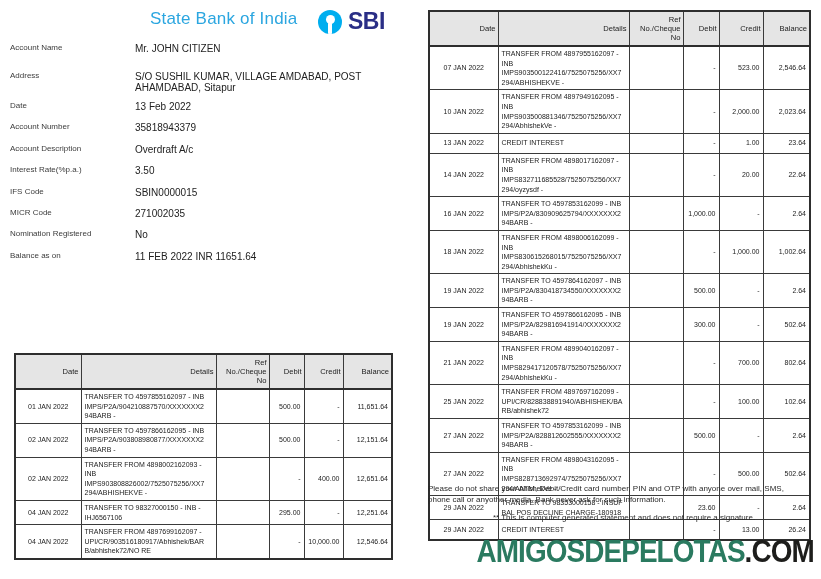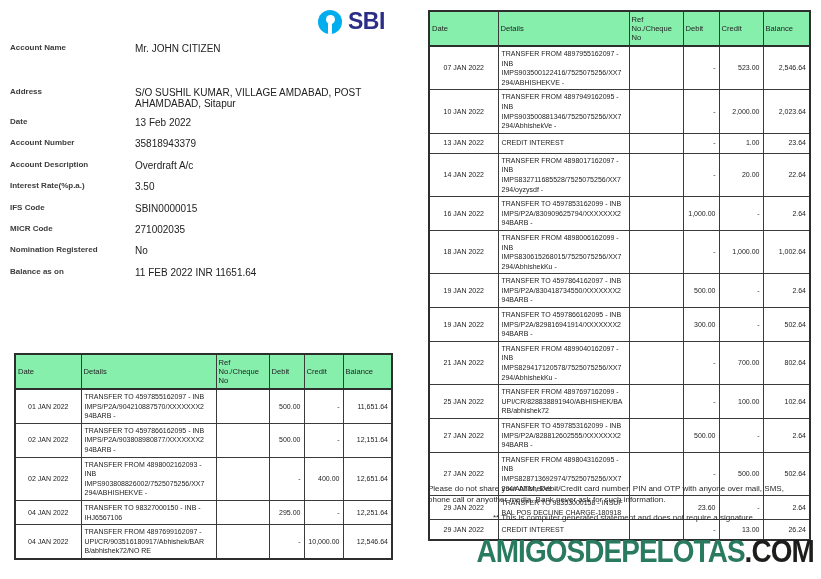--- a/index.html
+++ b/index.html
@@ -26,33 +26,33 @@
   .sbi-circle::after {
     content:""; position:absolute; left:10px; top:12px; width:4px; height:13px;
     border-radius:2px; background:#ffffff;
   }
   .sbi-text { font-size:23px; font-weight:bold; color:#2a2e86; letter-spacing:-0.5px; }
 
   
   .fields { position:absolute; left:10px; top:43px; width:400px; }
   .field-row { display:flex; height:21.4px; align-items:flex-start; }
   .field-row:nth-child(1) { height:28px; }
-  .field-row:nth-child(2) { height:30px;margin-top:16px; }
-  .field-label { width:125px; flex:0 0 auto; font-size:8px; color:#3c3c3c;font-weight:bold; }
+  .field-row:nth-child(2) { height:30px; }
+  .field-label { width:125px; flex:0 0 auto; font-size:8px; color:#3c3c3c; }
   .field-value { font-size:10px; color:#222; }
 
   
   table.stmt { position:absolute; border-collapse:collapse; table-layout:fixed; background:#fff; }
   table.stmt { border:2px solid #2e2e2e; }
   #table-left  { left:14px;  top:353px; width:377px; }
   #table-right { left:428px; top:10px;  width:381px; }
   table.stmt th {
-    background:#86efac; font-weight:400; font-size:7.6px; color:#222;
+    background:#e5e5e5; font-weight:400; font-size:7.6px; color:#222;
     border:1px solid #3a3a3a; border-bottom:2px solid #2e2e2e;
-    padding:3px 2px; text-align:left; white-space:pre-line; height:24px; vertical-align:middle;margin-left:9px;
+    padding:3px 2px; text-align:right; white-space:pre-line; height:24px; vertical-align:middle;margin-left:9px;
   }
   table.stmt td {
     border:1px solid #3a3a3a; font-size:7px; line-height:9.6px; color:#1c1c1c;
     padding:2px 3px; vertical-align:middle; height:20px;
   }
   td.c-date   { text-align:center; font-size:7.2px; }
   td.c-details{ text-align:left; white-space:pre-line; }
   td.c-ref    { text-align:center; }
   td.c-debit, td.c-credit, td.c-balance { text-align:right; }
 
@@ -72,20 +72,21 @@
     font-size:31px; font-weight:bold; letter-spacing:-1px;
     transform:scaleX(0.9); transform-origin:100% 50%;
     white-space:nowrap;
   }
 </style>
 </head>
 <body>
 
 <div class="page">
 
+  <div class="bank-title">State Bank of India</div>
   <div class="sbi-logo">
     <span class="sbi-circle"></span>
     <span class="sbi-text">SBI</span>
   </div>
 
   <div class="fields" id="account-fields">
       <div class="field-row">
         <span class="field-label">Account Name</span>
         <span class="field-value">Mr. JOHN CITIZEN</span>
       </div>

